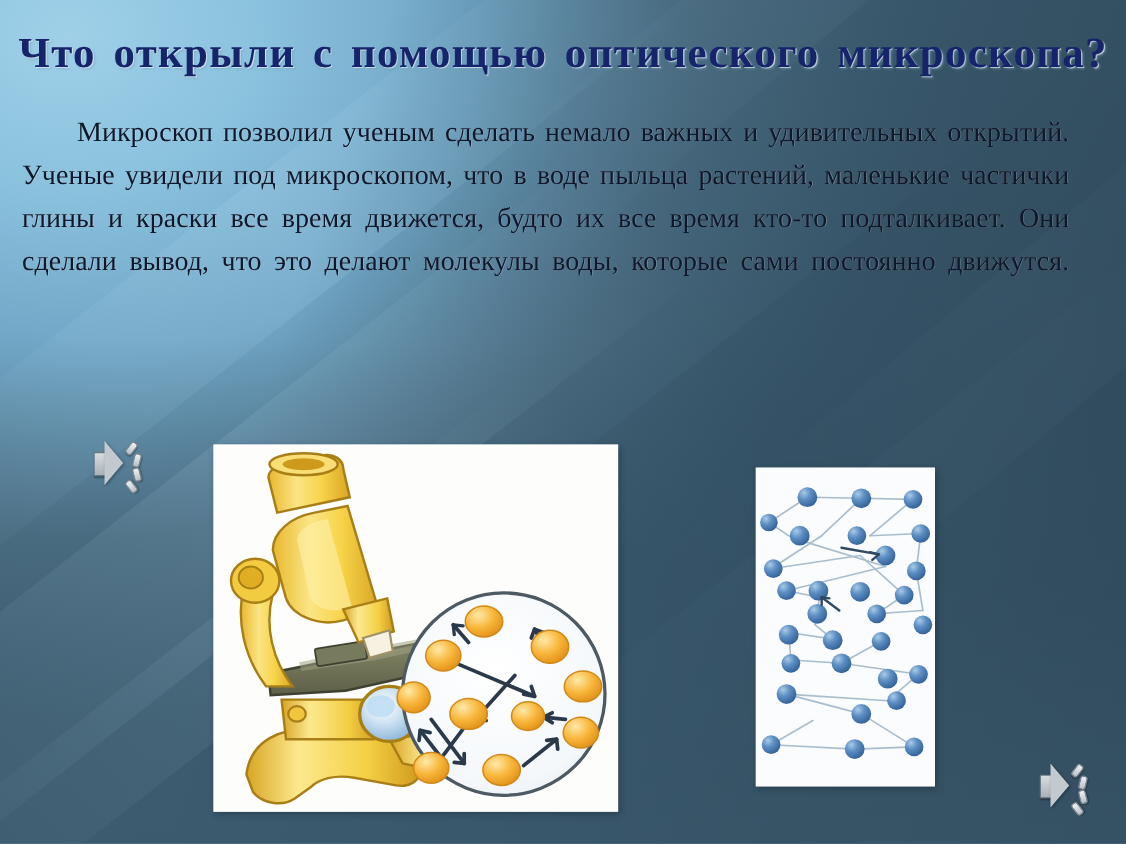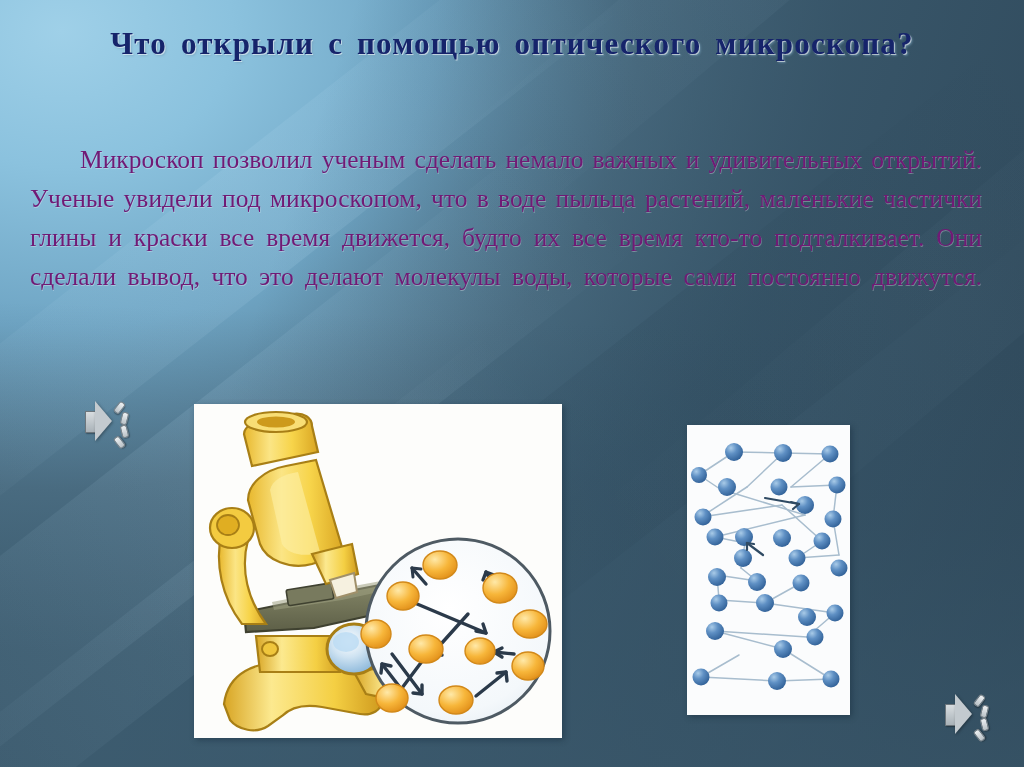--- a/index.html
+++ b/index.html
@@ -61,43 +61,42 @@
   }
   .streak.d1 { left: 250px; top: 300px; width: 900px; height: 170px; transform: rotate(-38deg); opacity: .55; }
 
   
   #title {
     position: absolute;
     left: 0; right: 0;
     top: 26px;
     text-align: center;
     color: #16246b;
-    font-size: 31px;
+    font-size: 39px;
     font-weight: bold;
     letter-spacing: 1.2px;
     word-spacing: 5px;
     font-family: "Liberation Serif", "DejaVu Serif", serif;
     text-shadow: 1px 1px 0 rgba(255,255,255,0.55), 2px 2px 2px rgba(120,160,185,0.55);
     white-space: nowrap;
   }
 
   
   #body-text {
     position: absolute;
-    left: 30px;
+    left: 20px;
     top: 100px;
     width: 952px;
-    color: #701a75;
+    color: #0f172a;
     font-size: 25.5px;
     line-height: 39px;
     text-align: justify;
     text-indent: 50px;
     font-family: "Liberation Serif", "DejaVu Serif", serif;
     text-shadow: 0.5px 0.5px 0 rgba(255,255,255,0.30);
-    margin-top: 40px;
   }
   #body-text::after { content: ""; display: inline-block; width: 100%; }
 
   
   .speaker {
     position: absolute;
     width: 56px;
     height: 52px;
   }
   .spk-body {

